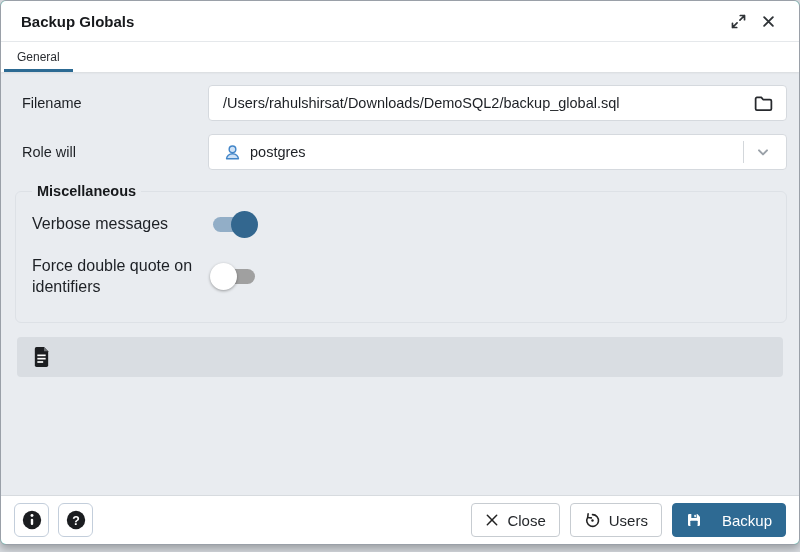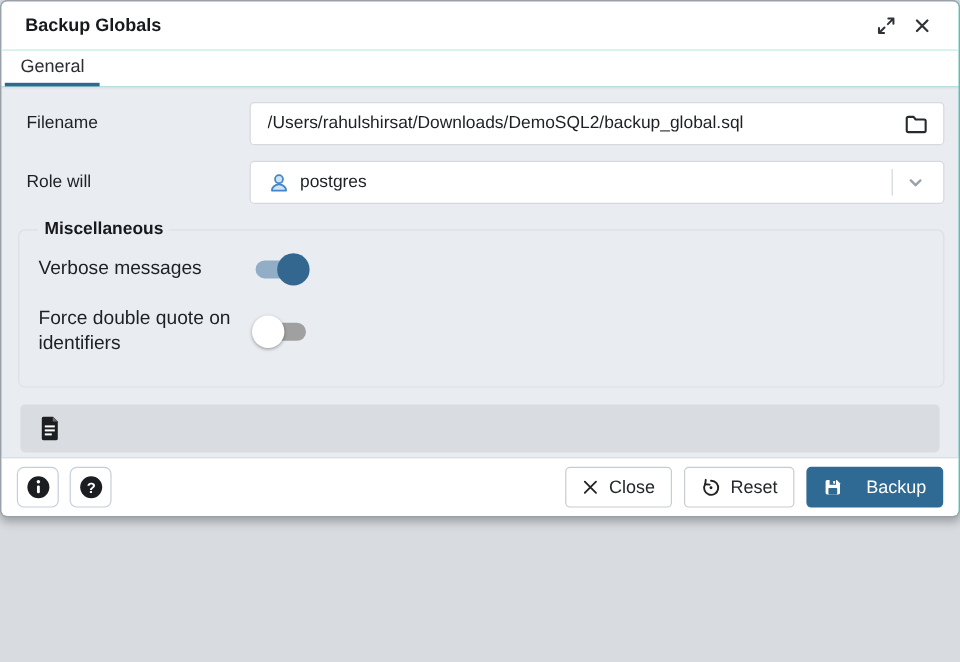--- a/index.html
+++ b/index.html
@@ -3,22 +3,22 @@
 <meta charset="utf-8">
 <style>
   * { box-sizing: border-box; margin: 0; padding: 0; }
   html, body { width: 800px; height: 552px; overflow: hidden; }
   body {
     font-family: "Liberation Sans", "DejaVu Sans", sans-serif;
     background: #d8dce1;
     color: #212529;
   }
   .dialog {
-    position: absolute; left: 0; top: 0; width: 800px; height: 431px;
-    background: #14b8a6;
+    position: absolute; left: 0; top: 0; width: 800px; height: 545px;
+    background: #5eead4;
     border: 1px solid #9aa0a8;
     border-radius: 6px;
     box-shadow: 0 4px 8px rgba(0,0,0,.28);
     display: flex; flex-direction: column;
     overflow: hidden;
   }
   
   .titlebar {
     height: 41px; background: #fff; flex: 0 0 auto;
     display: flex; align-items: center;
@@ -32,21 +32,21 @@
   }
   
   .tabbar {
     height: 30px; background: #fff; flex: 0 0 auto;
     display: flex; align-items: flex-end;
     box-shadow: 0 1px 2px rgba(0,0,0,.08);
     position: relative; z-index: 2;
   }
   .tab {
     margin-left: 3px; padding: 4px 13px 5px 13px;
-    font-size: 15px; color: #2b2e33;
+    font-size: 12px; color: #2b2e33;
     border-bottom: 3px solid transparent; cursor: pointer;
   }
   .tab.active { border-bottom-color: #2c6a93; }
   
   .content {
     flex: 1; background: #e9ecf0; padding: 13px 12px 0 14px;
     overflow: hidden;
   }
   .form-row { display: flex; align-items: center; margin-bottom: 13px; }
   .form-label {
@@ -248,21 +248,21 @@
     </button>
 
     <button class="btn btn-default">
       <span>
         <svg width="17" height="17" viewBox="0 0 24 24" fill="none" stroke="#222" stroke-width="2.2" stroke-linecap="round" stroke-linejoin="round">
           <path d="M5.2 7.5 A 8.3 8.3 0 1 0 12 3.7"></path>
           <path d="M5.8 2.6 L5.2 7.8 L10.4 8.3"></path>
           <circle cx="12" cy="12" r="1.7" fill="#222" stroke="none"></circle>
         </svg>
       </span>
-      <span>Reset</span>
+      <span>Users</span>
     </button>
 
     <button class="btn btn-primary">
       <span>
         <svg width="16" height="16" viewBox="0 0 24 24">
           <path d="M3 5 a2 2 0 0 1 2-2 h12 l4 4 v12 a2 2 0 0 1-2 2 h-14 a2 2 0 0 1-2-2 z" fill="#fff"></path>
           <rect x="8" y="3" width="8" height="6" fill="#2e6a93"></rect>
           <rect x="12.5" y="4.2" width="2.4" height="3.6" rx="0.6" fill="#fff"></rect>
           <rect x="6.5" y="13" width="11" height="8" rx="1" fill="#2e6a93"></rect>
         </svg>

